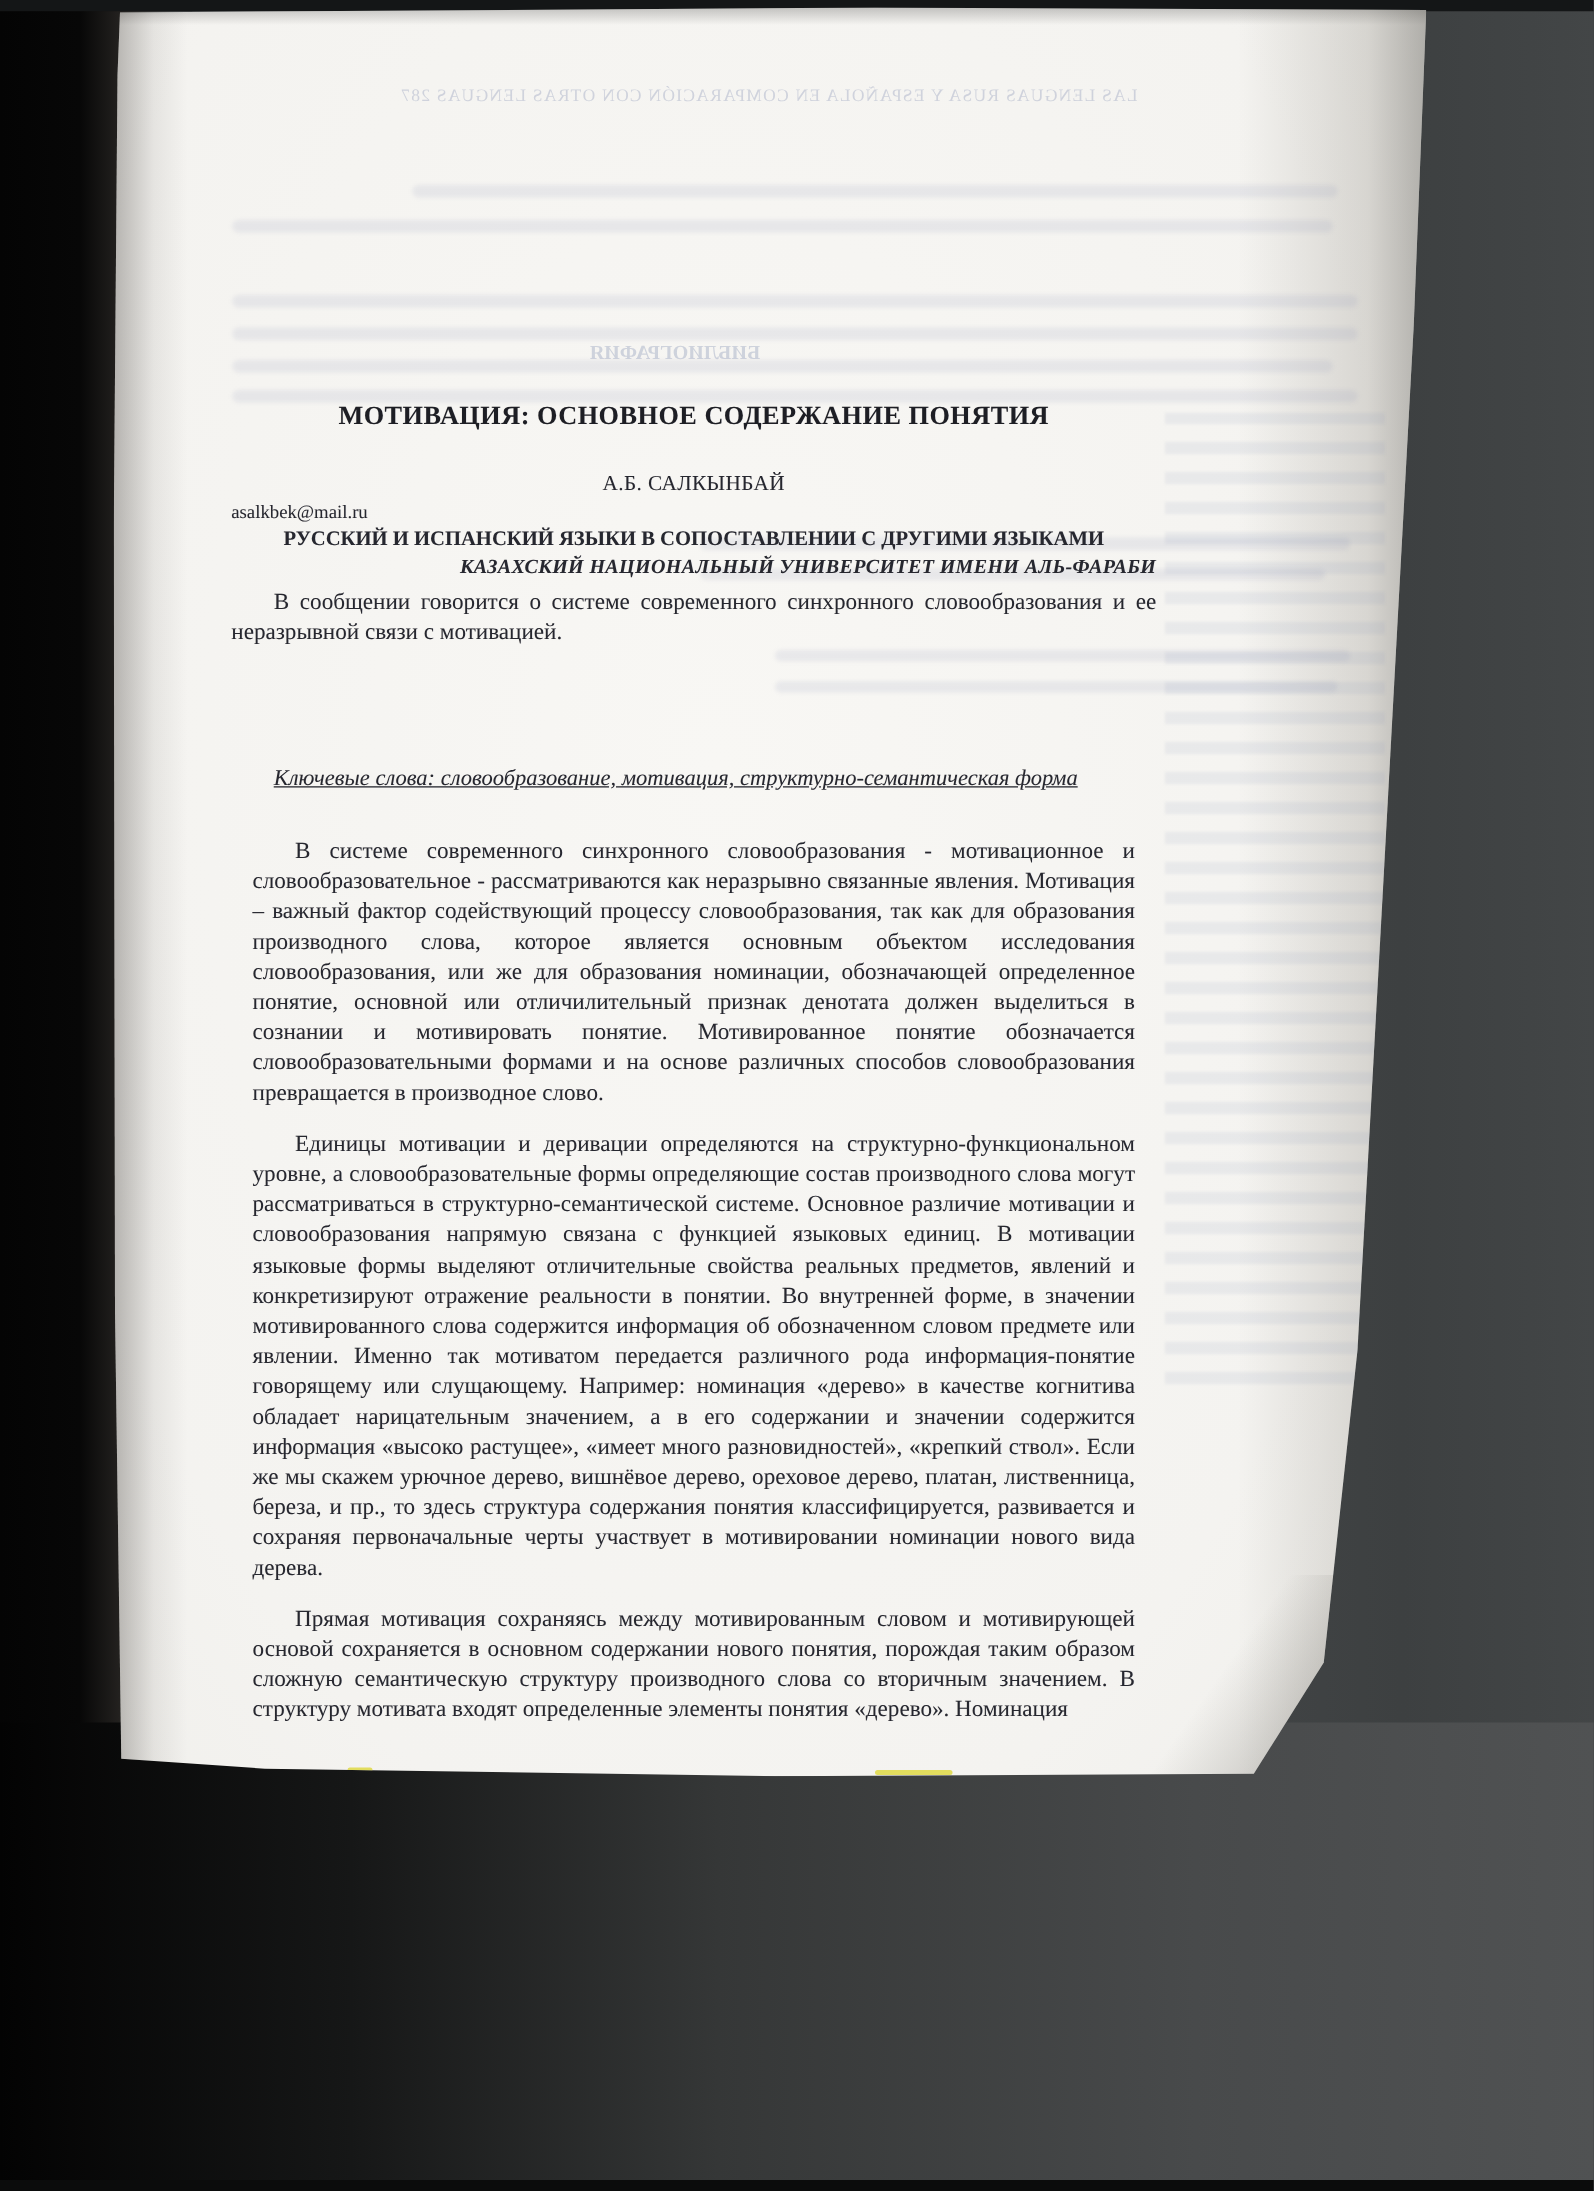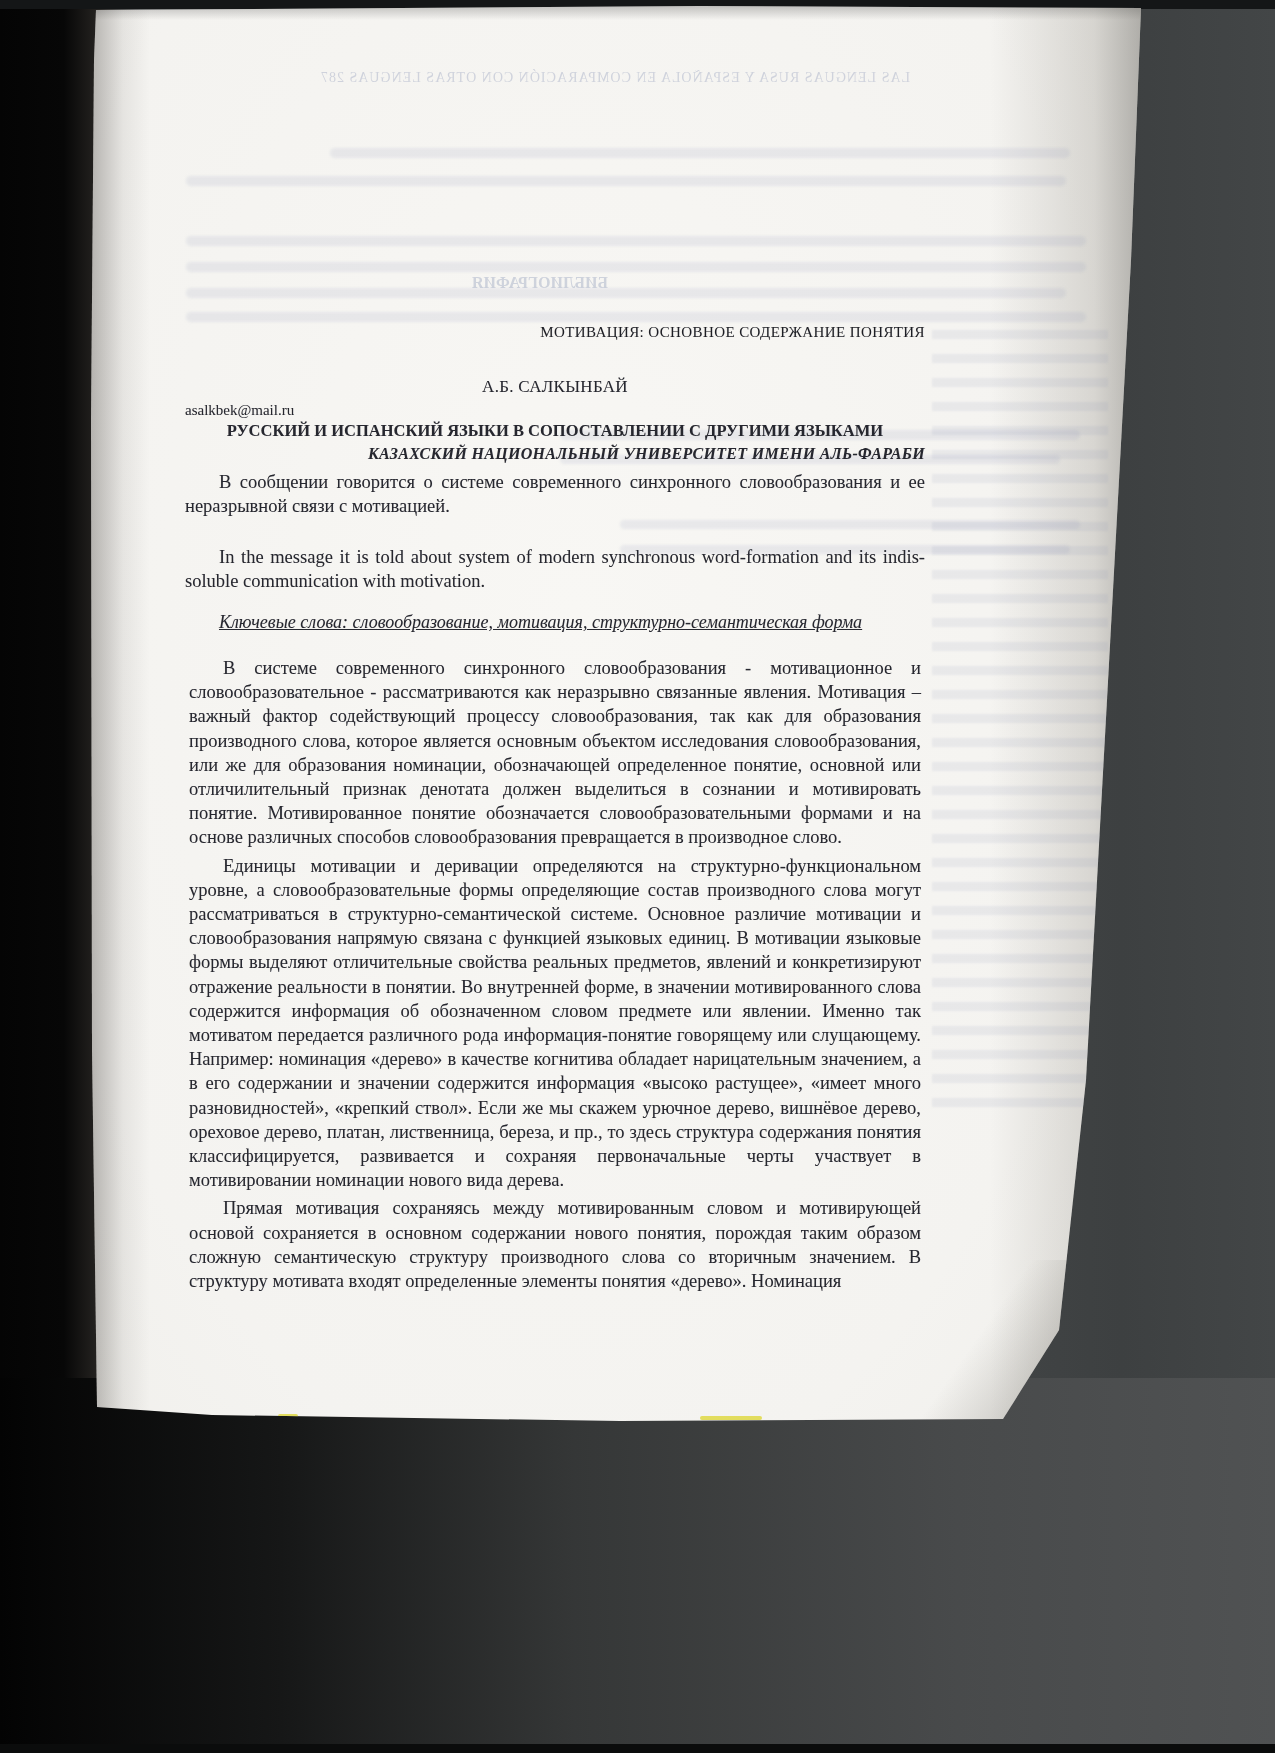--- a/index.html
+++ b/index.html
@@ -53,32 +53,32 @@
     filter:blur(1.2px);pointer-events:none;}
   .hl{position:absolute;background:#ddd62e;opacity:0.75;border-radius:2px;
     filter:blur(0.6px);pointer-events:none;}
   
   .content{
     position:absolute;left:185px;top:0;width:740px;height:1430px;
     color:#26272f;font-size:18.5px;line-height:24.2px;
     text-shadow:0.4px 0 rgba(55,75,150,0.10), -0.4px 0 rgba(150,110,40,0.08);
   }
   .content .abs{position:absolute;left:0;width:740px;margin:0;}
-  .title{top:320px;text-align:right;font-size:15px;font-weight:normal;
+  .title{top:320px;text-align:center;font-size:21px;font-weight:bold;
     letter-spacing:0.4px;color:#1d1e24;}
   .author{top:375px;text-align:center;font-size:17px;font-weight:normal;letter-spacing:0.3px;}
   .email{top:398px;text-align:left;font-size:15px;}
   .conf{top:419px;text-align:center;font-size:16.5px;font-weight:bold;}
   .affil{top:442px;text-align:right;font-size:16px;font-weight:bold;font-style:italic;
     letter-spacing:0.3px;}
   .abstract-ru{top:470px;text-align:justify;text-indent:34px;}
   .abstract-en{top:545px;text-align:justify;text-indent:34px;}
   .keywords{top:610px;text-align:justify;text-indent:34px;font-style:italic;font-size:18px;text-decoration:underline;}
   .body-block{position:absolute;left:0;top:652px;width:740px;}
-  .body-block p{margin:4px;text-align:justify;text-indent:34px;}
+  .body-block p{margin:17px;text-align:justify;text-indent:34px;}
 </style>
 </head>
 <body>
 
 <div class="root">
   <div class="bg-base"></div>
   <div class="bg-bottom"></div>
   <div class="bg-bottom-strip"></div>
   <div class="bg-top-strip"></div>
 
@@ -106,21 +106,20 @@
     <div class="hl" style="left:278px;top:1414px;width:20px;height:4px;"></div>
     <div class="hl" style="left:700px;top:1416px;width:62px;height:4px;"></div>
 
     <div class="content">
       <h1 class="abs title">МОТИВАЦИЯ: ОСНОВНОЕ СОДЕРЖАНИЕ ПОНЯТИЯ</h1>
       <div class="abs author">А.Б. САЛКЫНБАЙ</div>
       <div class="abs email">asalkbek@mail.ru</div>
       <div class="abs conf">РУССКИЙ И ИСПАНСКИЙ ЯЗЫКИ В СОПОСТАВЛЕНИИ С ДРУГИМИ ЯЗЫКАМИ</div>
       <div class="abs affil">КАЗАХСКИЙ НАЦИОНАЛЬНЫЙ УНИВЕРСИТЕТ ИМЕНИ АЛЬ-ФАРАБИ</div>
       <p class="abs abstract-ru">В сообщении говорится о системе современного синхронного словообразования и ее неразрывной связи с мотивацией.</p>
-      <p class="abs abstract-en">In the message it is told about system of modern synchronous word-formation and its indis- soluble communication with motivation.</p>
       <p class="abs keywords">Ключевые слова: словообразование, мотивация, структурно-семантическая форма</p>
       <div class="body-block">
         <p>В системе современного синхронного словообразования - мотивационное и словообразовательное - рассматриваются как неразрывно связанные явления. Мотивация – важный  фактор содействующий процессу словообразования, так как для образования производного слова, которое является основным  объектом исследования словообразования, или же для образования номинации, обозначающей определенное понятие, основной или отличилительный признак денотата должен выделиться в сознании и мотивировать понятие. Мотивированное понятие обозначается словообразовательными формами и на основе различных способов словообразования  превращается в производное слово.</p>
         <p>Единицы мотивации и деривации определяются на структурно-функциональном уровне, а словообразовательные формы определяющие состав производного слова могут рассматриваться в структурно-семантической системе. Основное различие мотивации и словообразования напрямую связана с функцией языковых единиц.   В мотивации языковые формы  выделяют отличительные свойства реальных предметов, явлений и конкретизируют отражение реальности в понятии. Во внутренней форме, в значении мотивированного слова содержится информация об обозначенном словом предмете или явлении. Именно так мотиватом передается различного рода информация-понятие говорящему или слущающему. Например: номинация «дерево» в качестве когнитива обладает нарицательным значением, а в его содержании и значении   содержится информация «высоко растущее», «имеет много разновидностей», «крепкий ствол». Если же мы скажем урючное дерево, вишнёвое дерево, ореховое дерево, платан, лиственница, береза, и пр., то здесь структура содержания понятия классифицируется, развивается и сохраняя первоначальные черты участвует в мотивировании номинации нового вида дерева.</p>
         <p>Прямая мотивация сохраняясь между мотивированным словом и мотивирующей основой сохраняется в основном содержании нового понятия, порождая таким образом сложную семантическую структуру производного слова со вторичным значением. В структуру мотивата входят определенные элементы понятия «дерево». Номинация</p>
       </div>
     </div>
   </div>
 </div>
 

